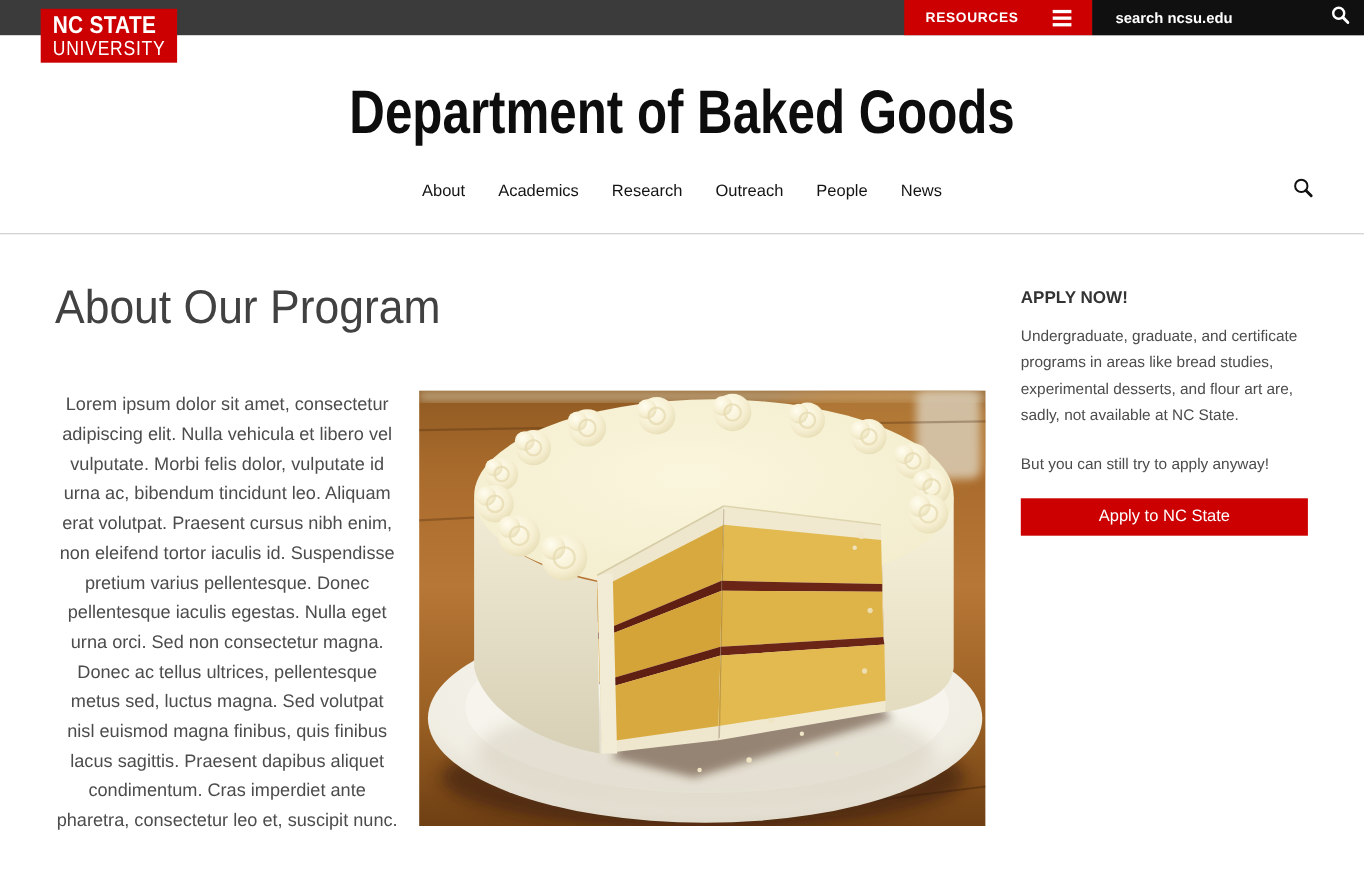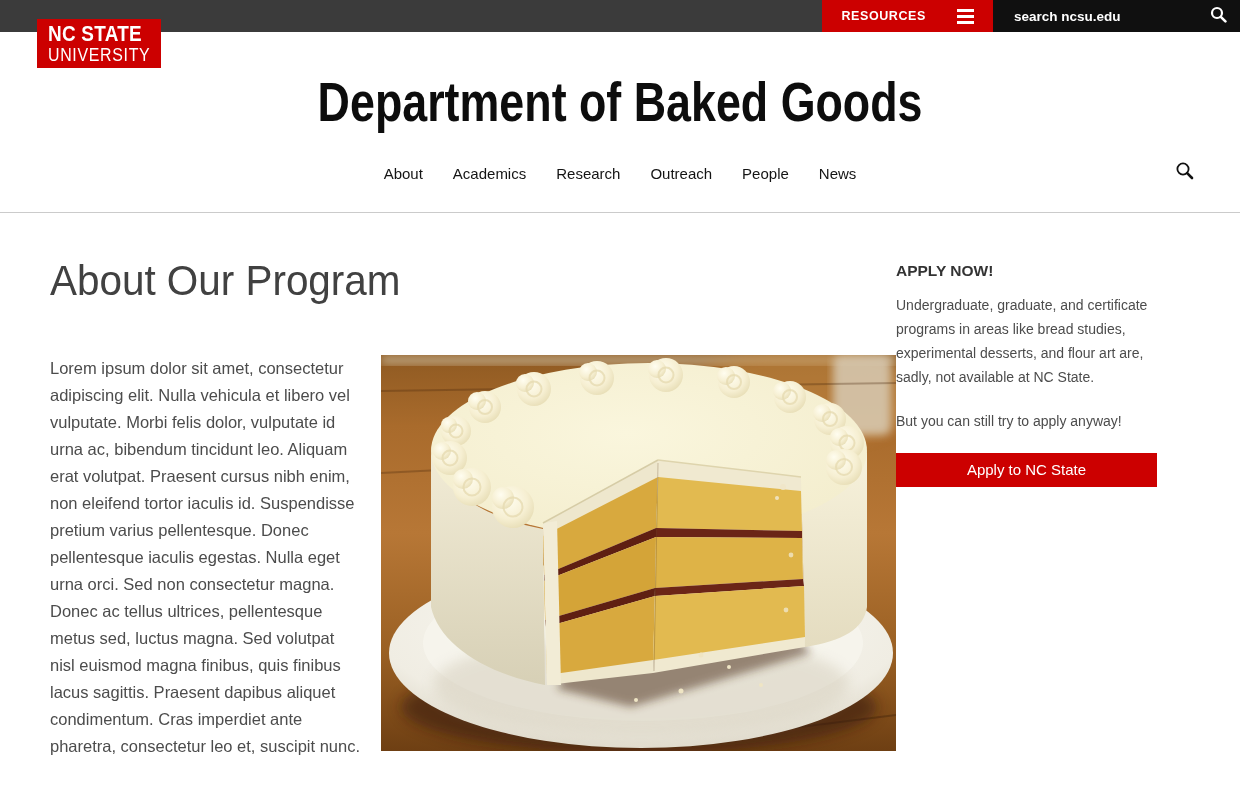--- a/index.html
+++ b/index.html
@@ -8,21 +8,21 @@
     width:1240px; height:809px; overflow:hidden; position:relative;
     font-family:"Liberation Sans", sans-serif;
   }
 
   
   .topbar {
     position:relative; height:32px; background:#3b3b3b;
     display:flex; align-items:stretch; justify-content:flex-end; z-index:10;
   }
   .logo {
-    position:absolute; left:37px; top:19px; width:124px; height:49px;
+    position:absolute; left:37px; top:8px; width:124px; height:49px;
     background:#cc0000; color:#fff; display:flex; flex-direction:column;
     justify-content:center; padding-left:11px; cursor:pointer;
   }
   .logo-l1 { font-size:22px; font-weight:700; line-height:22px; transform:scaleX(.86); transform-origin:left center; letter-spacing:.3px; }
   .logo-l2 { font-size:18.5px; font-weight:400; line-height:20px; transform:scaleX(.86); transform-origin:left center; letter-spacing:.8px; }
   .resources-btn {
     background:#cc0000; color:#fff; border:none; cursor:pointer;
     display:flex; align-items:center; gap:31px; padding:0 19px;
     font-family:inherit; font-size:12.5px; font-weight:700; letter-spacing:.6px;
   }
@@ -43,25 +43,25 @@
   .site-title { text-align:center; font-size:56px; font-weight:700; color:#0d0d0d; line-height:50px; }
   .site-title span { display:inline-block; transform:scaleX(.8); white-space:nowrap; }
 
   
   .main-nav { position:relative; padding:24px 0 29px; border-bottom:1px solid #cbcbcb; background:#fff; }
   .main-nav ul { list-style:none; display:flex; justify-content:center; gap:30px; }
   .main-nav a { font-size:15px; color:#141414; text-decoration:none; line-height:16px; }
   .nav-search-btn { position:absolute; right:46px; top:20px; background:none; border:none; cursor:pointer; }
 
   
-  .container { width:1140px; margin:0 auto; display:flex; padding-top:42px; }
+  .container { width:1140px; margin:0 auto; display:flex; gap:32px; padding-top:42px; }
   .content { width:846px; }
   .page-heading { font-size:43px; font-weight:400; color:#414141; line-height:50px; margin-bottom:50px; }
   .page-heading span { display:inline-block; transform:scaleX(.94); transform-origin:left center; white-space:nowrap; }
-  .content-row { display:flex; gap:18px; }
+  .content-row { display:flex; gap:18px;text-align:center; }
   .body-text { width:313px; font-size:16.5px; line-height:27px; color:#4c4c4c; }
   .figure { width:515px; height:396px; flex:none; }
   .figure svg { display:block; width:515px; height:396px; }
 
   
   .sidebar { width:261px; padding-top:7px; }
   .sidebar h3 { font-size:15.5px; font-weight:700; color:#333; margin-bottom:13px; }
   .sidebar p { font-size:14px; line-height:24px; color:#4c4c4c; margin-bottom:20px; }
   .apply-btn {
     display:block; width:100%; padding:8px 0 9px; margin-top:14px;

